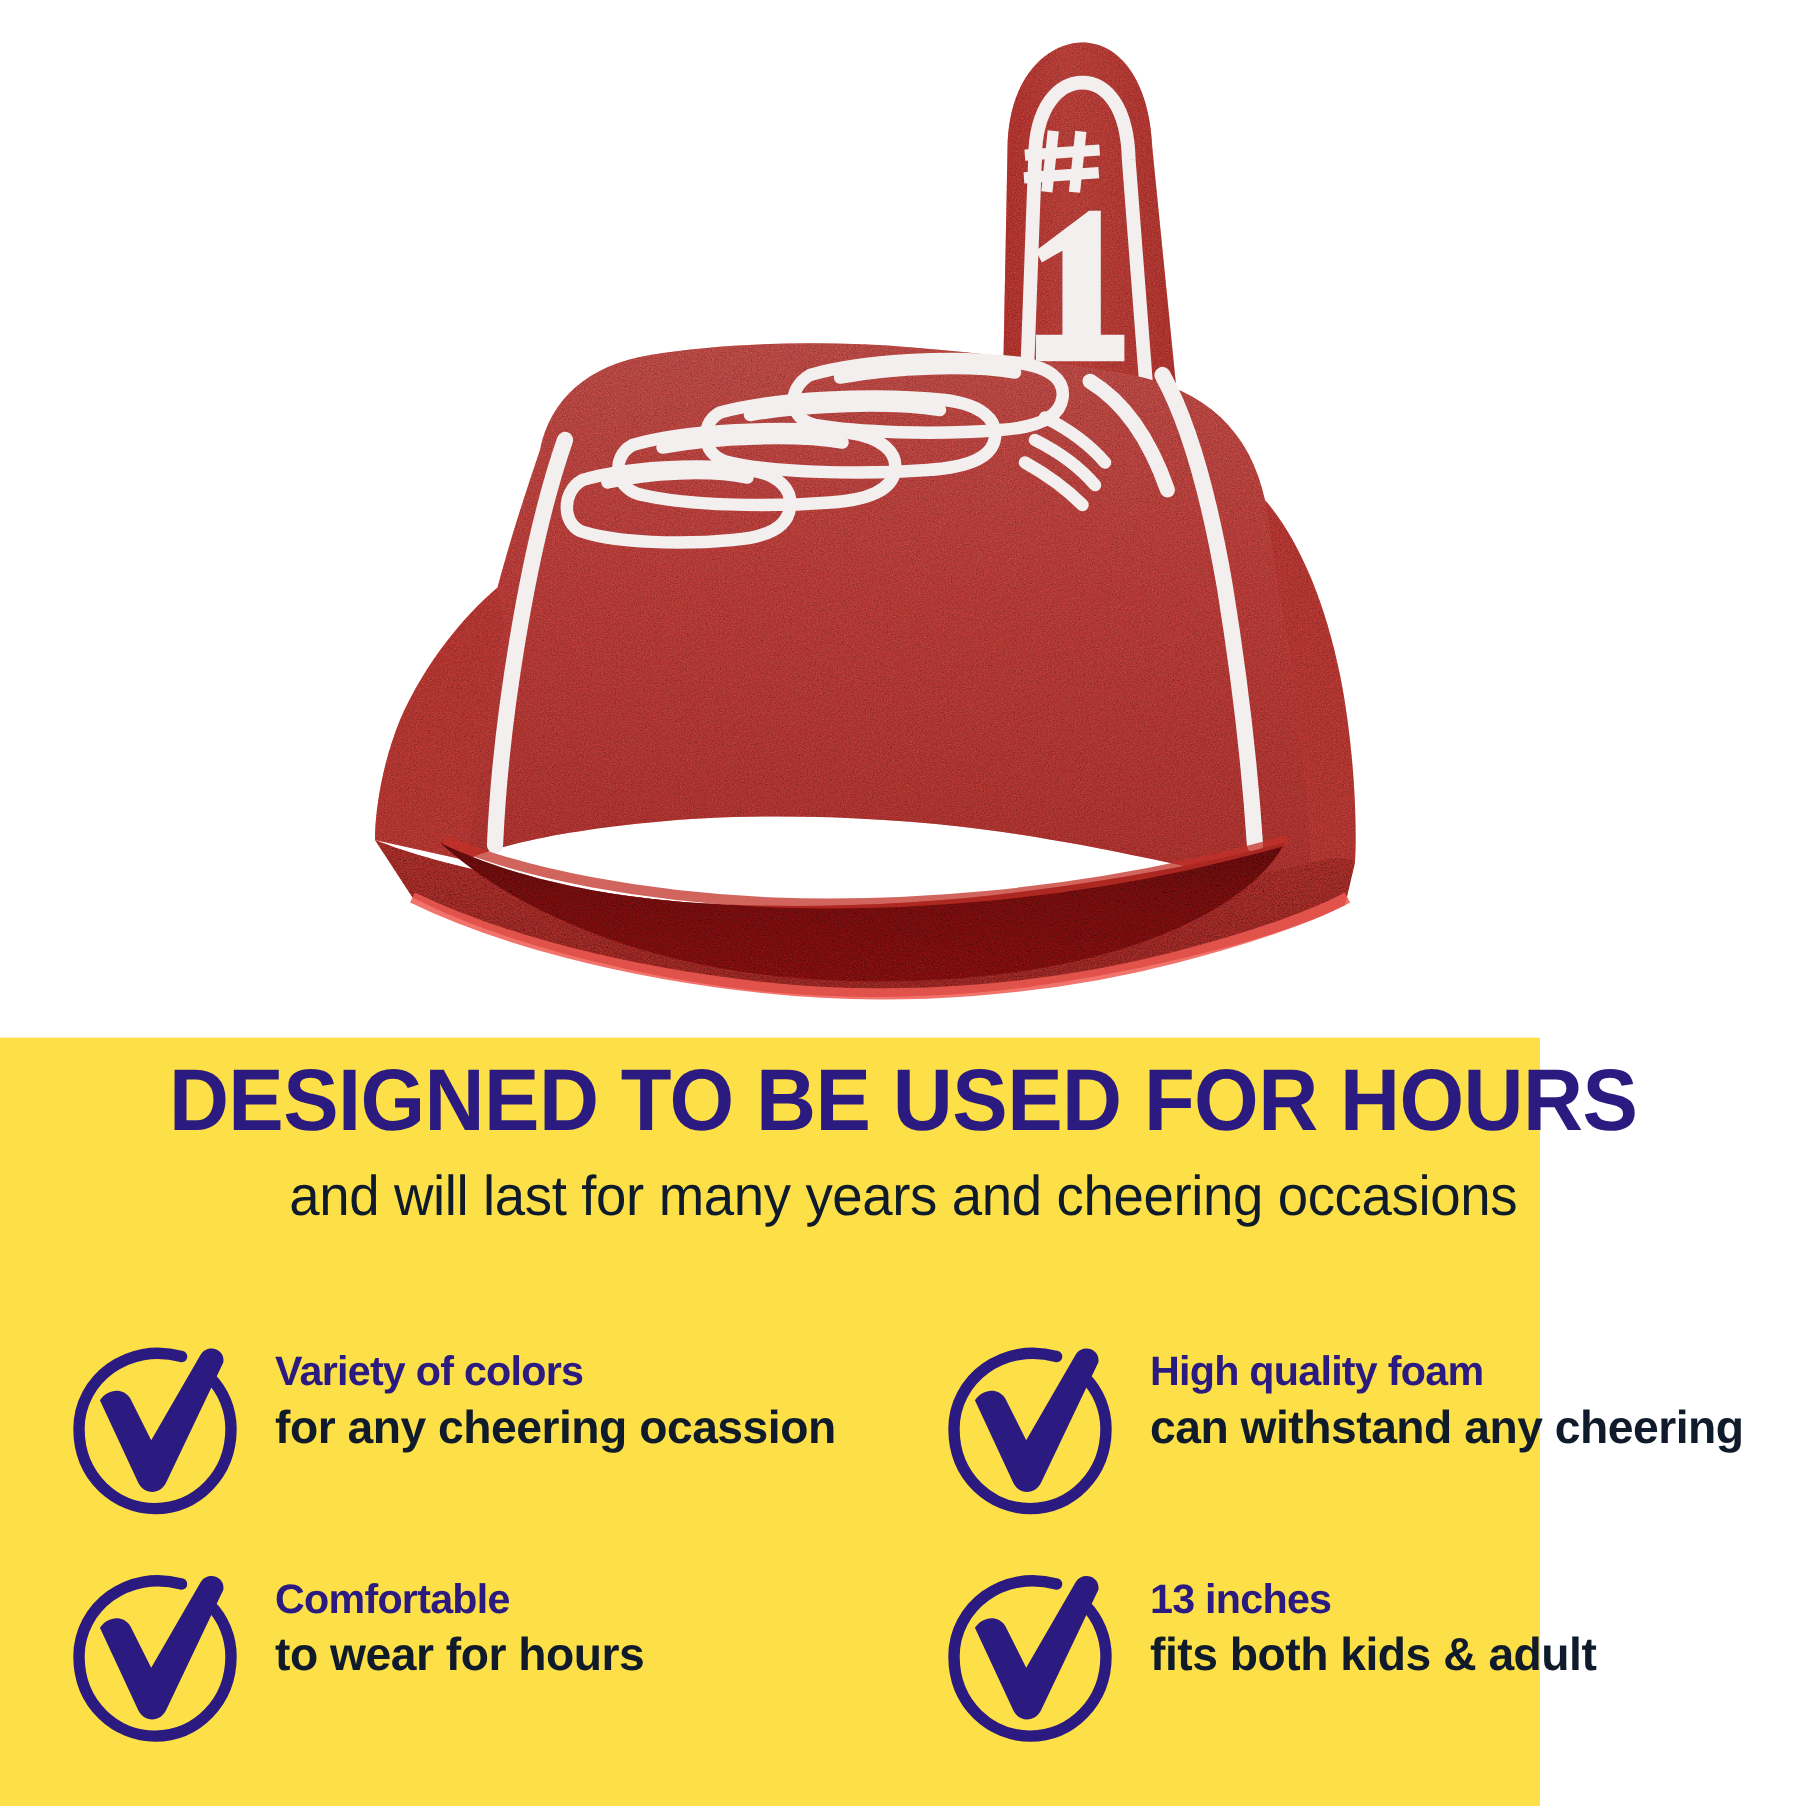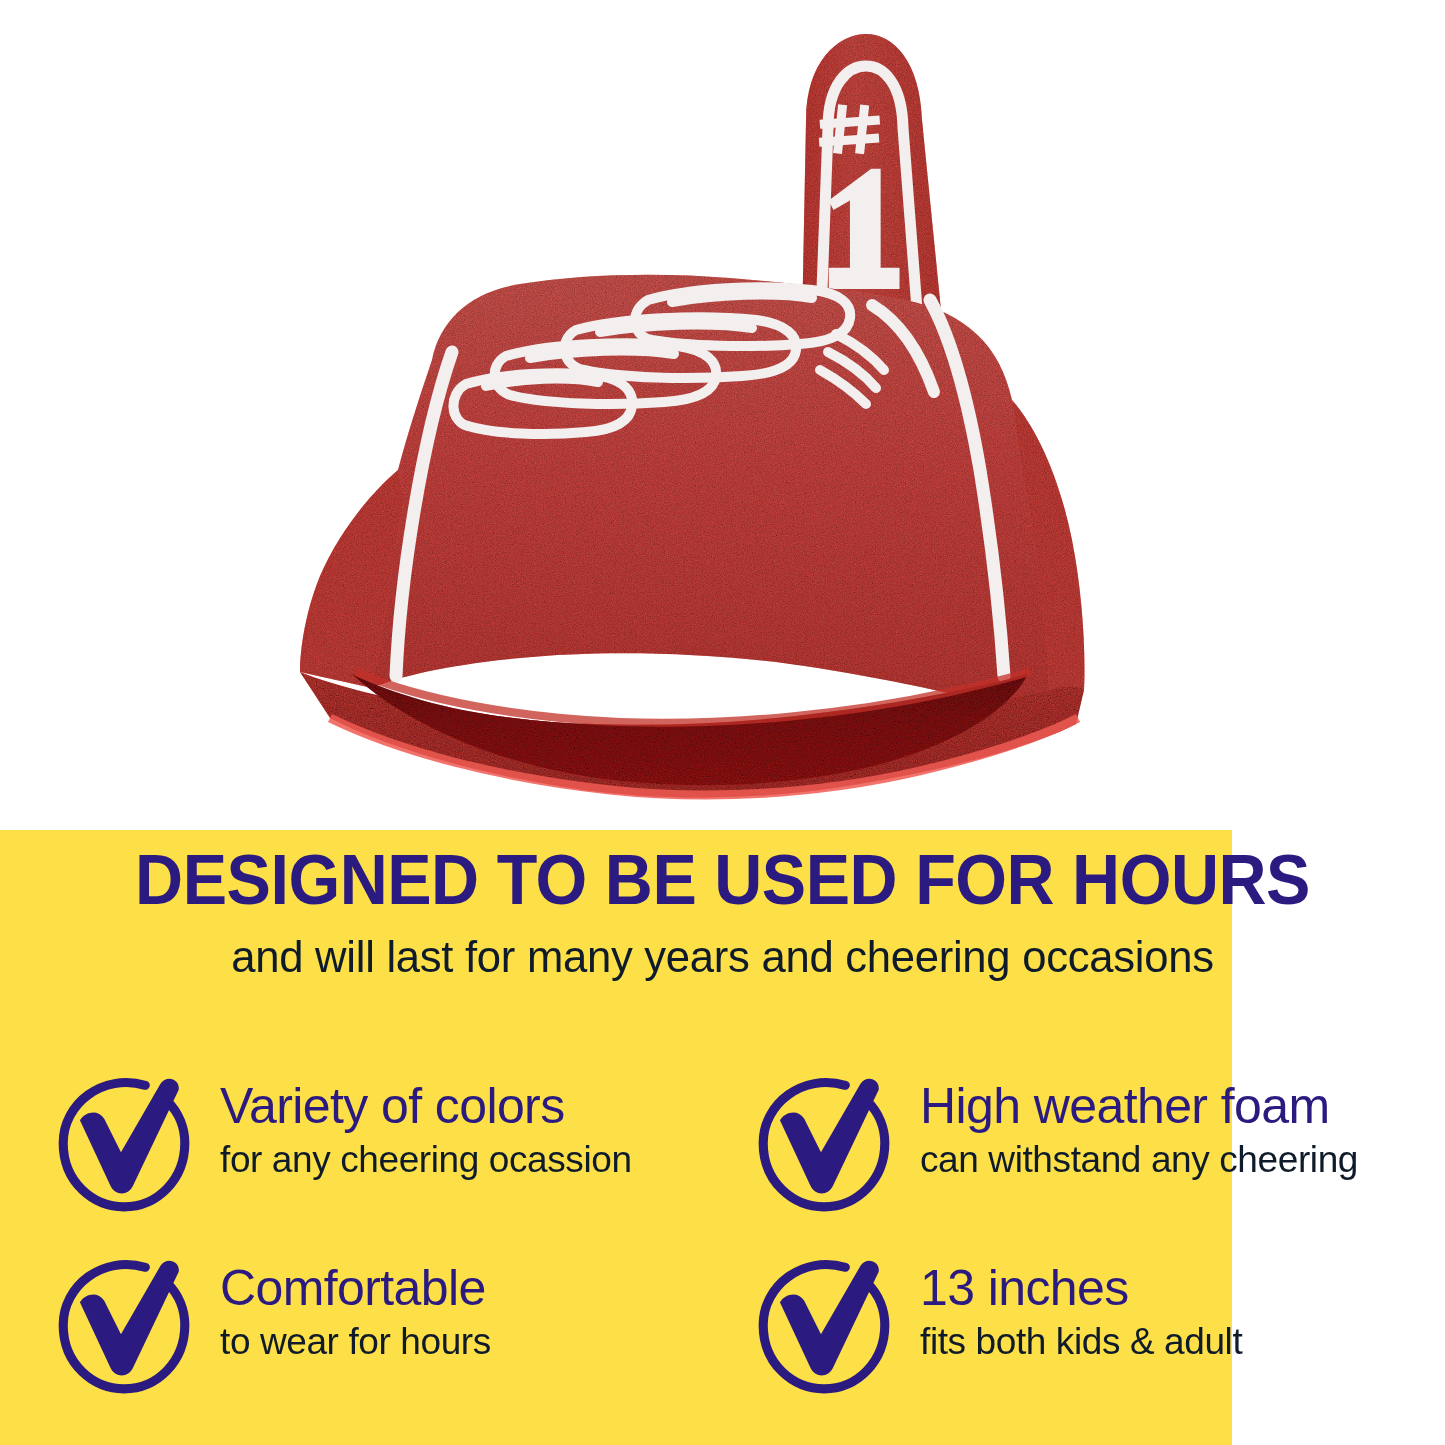--- a/index.html
+++ b/index.html
@@ -106,31 +106,31 @@
     height: 152px;
   }
 
   .feature-text {
     padding-top: 22px;
     min-width: 0;
   }
 
   .feature-title {
     font-family: "Liberation Sans", sans-serif;
-    font-weight: 400;
-    font-size: 50px;
+    font-weight: 700;
+    font-size: 33px;
     line-height: 1.04;
     color: #2B1B80;
     letter-spacing: -0.6px;
     white-space: nowrap;
   }
 
   .feature-sub {
     font-family: "Liberation Sans", sans-serif;
-    font-weight: 400;
+    font-weight: 700;
     font-size: 37px;
     line-height: 1.18;
     color: #0F1B2A;
     letter-spacing: -0.4px;
     margin-top: 6px;
     max-width: 500px;
   }
 
   .feature-sub.nowrap {
     white-space: nowrap;
@@ -367,21 +367,21 @@
     <div class="feature">
       <span class="feature-icon">
         <svg viewBox="0 0 100 100" xmlns="http://www.w3.org/2000/svg">
           <path d="M 64 14 C 36 6, 10 26, 10 52 C 10 78, 30 94, 50 94
                    C 72 94, 90 76, 90 52 C 90 42, 86 32, 79 25" fill="none" stroke="#2B1B80" stroke-width="6" stroke-linecap="round"></path>
           <path d="M 21 37 C 25 31, 33 30, 37 36 L 48 58 L 74 13
                    C 78 7, 87 10, 86 17 L 56 80 C 53 87, 44 87, 41 80 Z" fill="#2B1B80"></path>
         </svg>
       </span>
       <div class="feature-text">
-        <div class="feature-title">High weather foam</div>
+        <div class="feature-title">High quality foam</div>
         <div class="feature-sub">can withstand any cheering</div>
       </div>
     </div>
 
     <div class="feature">
       <span class="feature-icon">
         <svg viewBox="0 0 100 100" xmlns="http://www.w3.org/2000/svg">
           <path d="M 64 14 C 36 6, 10 26, 10 52 C 10 78, 30 94, 50 94
                    C 72 94, 90 76, 90 52 C 90 42, 86 32, 79 25" fill="none" stroke="#2B1B80" stroke-width="6" stroke-linecap="round"></path>
           <path d="M 21 37 C 25 31, 33 30, 37 36 L 48 58 L 74 13

